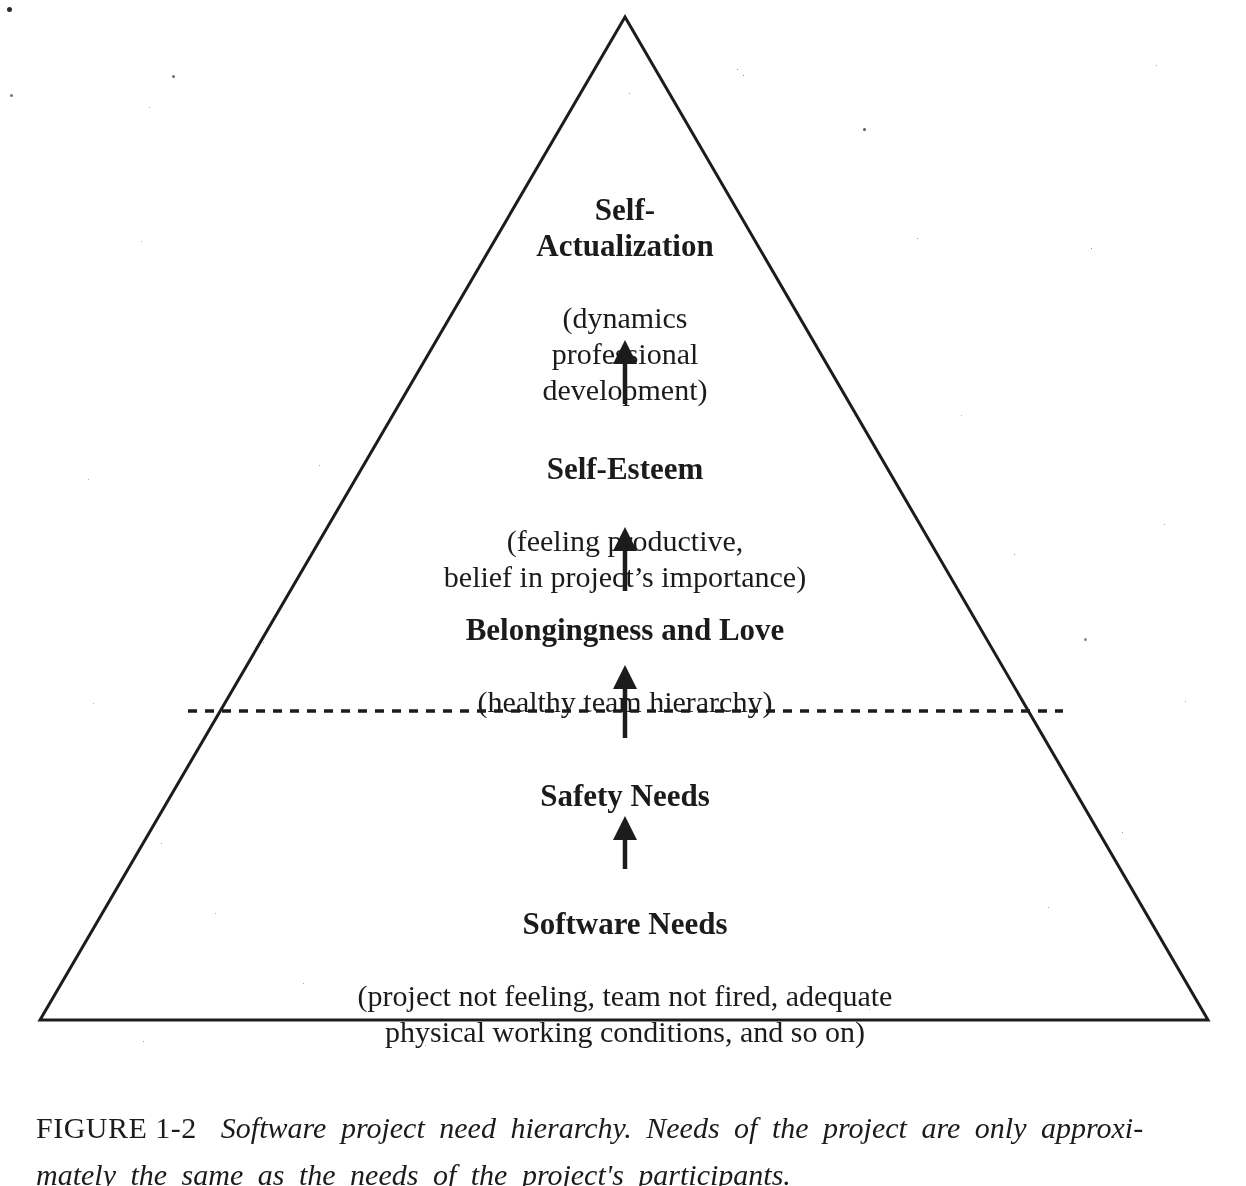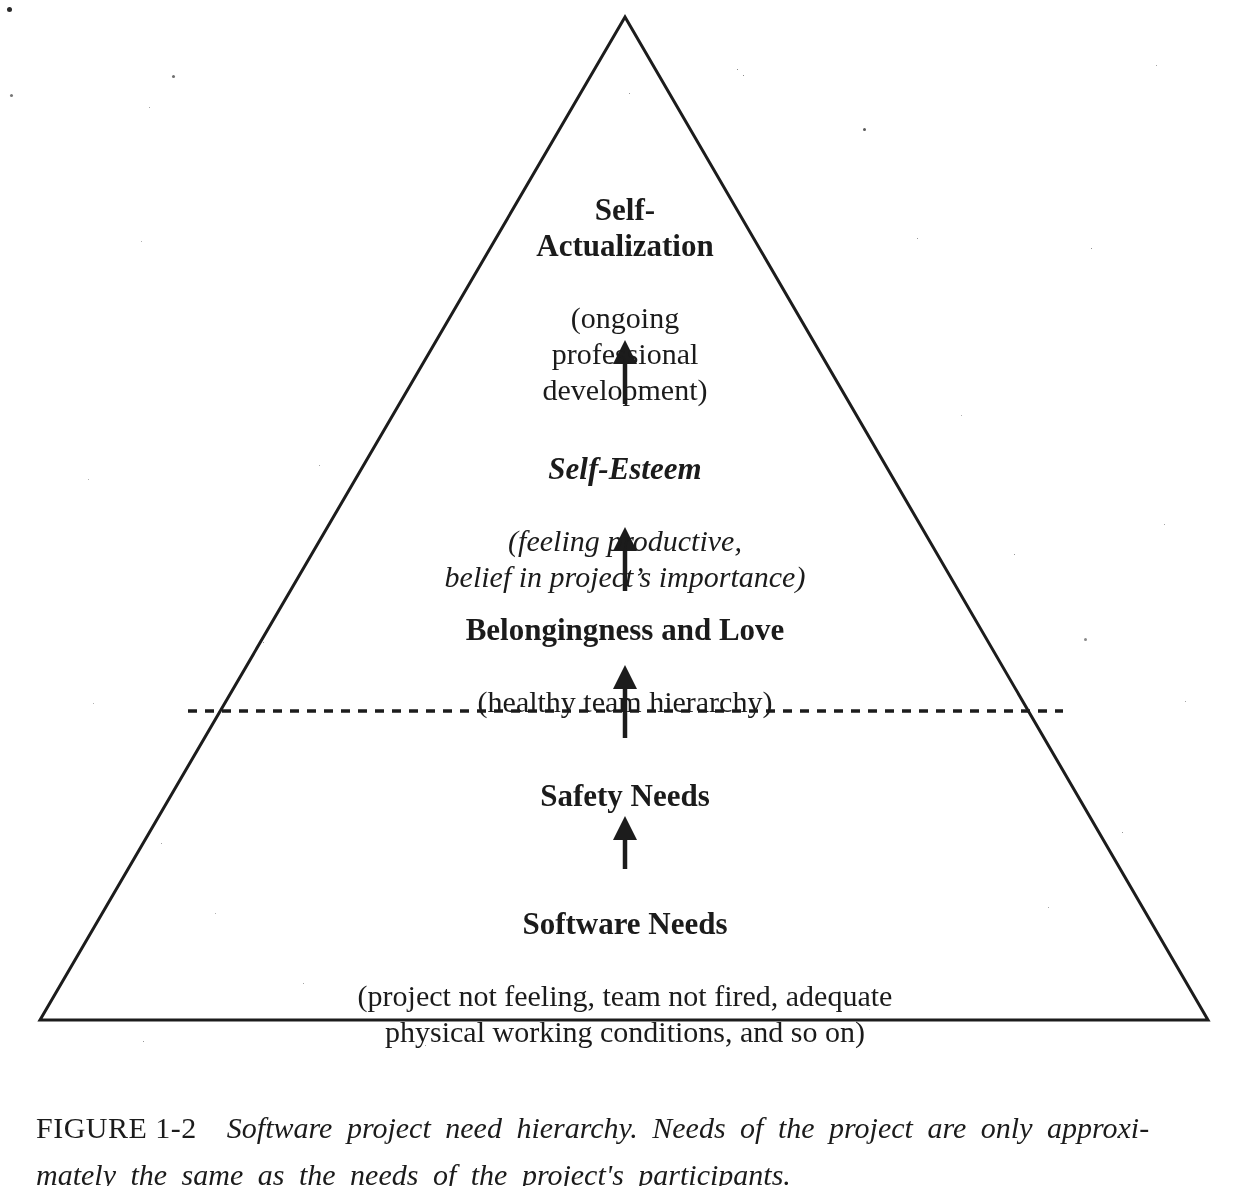--- a/index.html
+++ b/index.html
@@ -28,37 +28,37 @@
   .level .title {
     font-weight: bold;
     font-size: 31px;
     white-space: pre-line;
   }
   .level .subtitle {
     font-size: 30px;
     white-space: pre-line;
   }
   .lvl-1 { top: 156px; }
-  .lvl-2 { top: 415px; font-style: italic; }
+  .lvl-2 { top: 415px; }
   .lvl-3 { top: 576px; }
   .lvl-4 { top: 742px; text-align: center; }
   .lvl-5 { top: 870px; }
 
   .caption {
     position: absolute;
     left: 36px;
     top: 1074px;
     width: 1160px;
     font-size: 30px;
     line-height: 47px;
   }
   .caption .caption-label {
     font-style: normal;
     letter-spacing: 0.5px;
-    margin-right: 30px;
+    margin-right: 24px;
   }
   .caption .caption-text {
     font-style: italic;
     white-space: pre-line;
     word-spacing: 7px;
   }
 
   
   .specks {
     position: absolute;
@@ -124,21 +124,21 @@
     </g>
     <g>
       <line x1="625" y1="869" x2="625" y2="834" stroke="#1c1c1c" stroke-width="4.5"></line>
       <polygon points="625,816 613,840 637,840" fill="#1c1c1c"></polygon>
     </g>
   </svg>
 
   <div class="level lvl-1">
     <div class="title">Self-
 Actualization</div>
-    <div class="subtitle">(ongoing
+    <div class="subtitle">(dynamics
 professional
 development)</div>
   </div>
 
   <div class="level lvl-2">
     <div class="title">Self-Esteem</div>
     <div class="subtitle">(feeling productive,
 belief in project’s importance)</div>
   </div>
 

